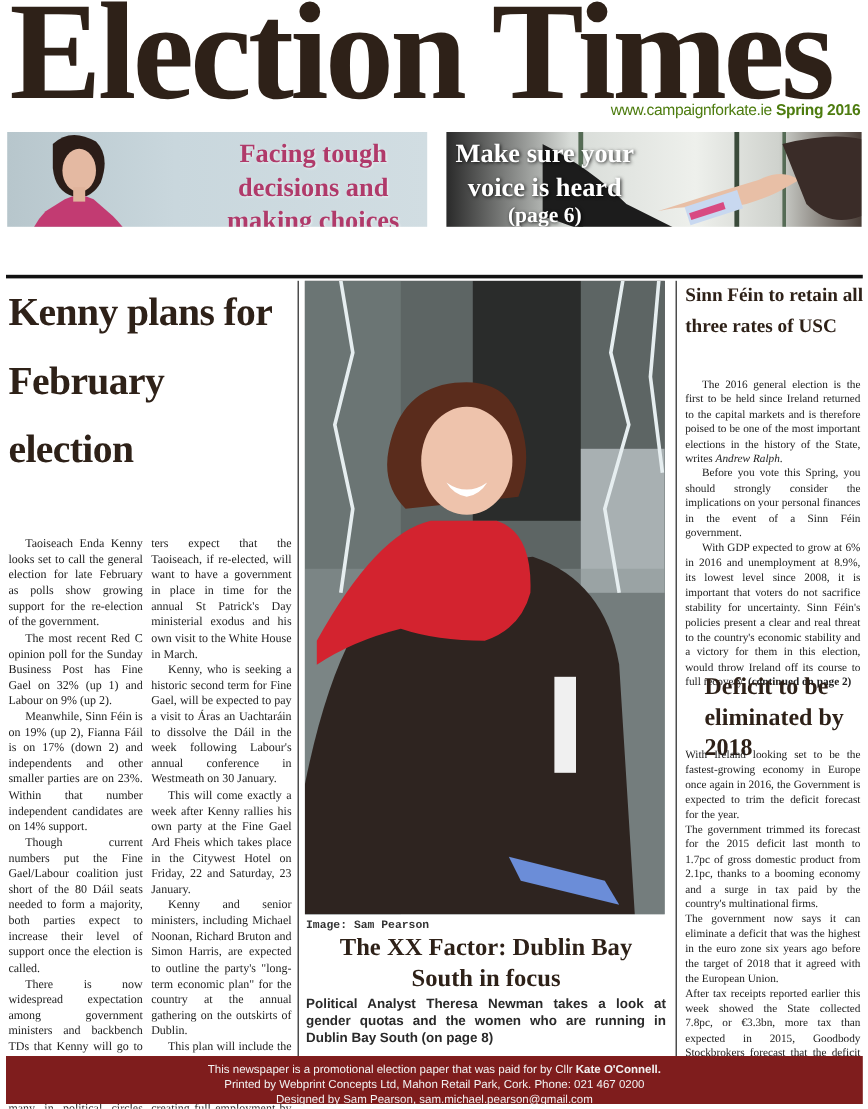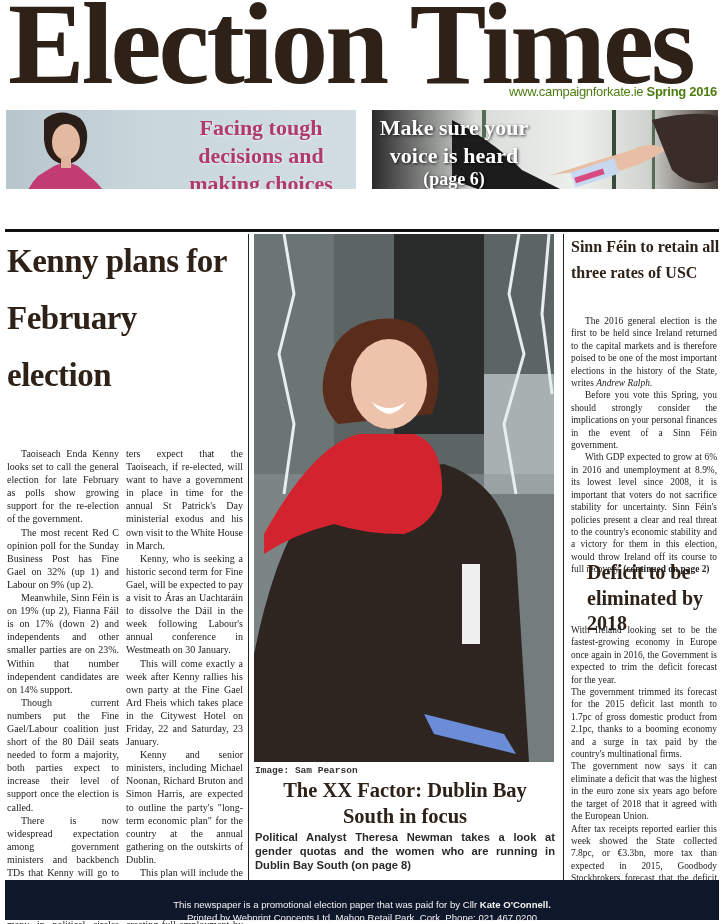--- a/index.html
+++ b/index.html
@@ -27,21 +27,21 @@
   .col2 { left:126px; top:447px; width:117px; }
   .photo { position:absolute; left:254px; top:234px; width:300px; height:528px; overflow:hidden; background:linear-gradient(180deg,#3a3b3a 0%,#6a706e 40%,#8c9495 70%,#aeb5b6 100%); }
   .caption-credit { position:absolute; left:255px; top:765px; font-family:Liberation Mono, monospace; font-weight:bold; font-size:9.5px; color:#333; }
   .xx-headline { position:absolute; left:255px; top:777px; width:300px; font-weight:bold; font-size:20.5px; line-height:26px; color:#2e2118; }
   .xx-standfirst { position:absolute; left:255px; top:830px; width:300px; font-family:"Liberation Sans", sans-serif; font-weight:bold; font-size:11.2px; line-height:14px; text-align:justify; color:#2a2a2a; }
   .sf-headline { position:absolute; left:571px; top:234px; width:150px; font-weight:bold; font-size:16px; line-height:25.5px; color:#2e2118; }
   .col3 { left:571px; top:315px; width:146px; font-size:9.4px; line-height:12.4px; }
   .deficit-headline { position:absolute; left:571px; top:544px; width:150px; font-weight:bold; font-size:20px; line-height:25.5px; color:#2e2118; }
   .col4 { left:571px; top:624px; width:146px; font-size:9.4px; line-height:12.4px; }
   .col4 p { text-indent:0; }
-  .footer { position:absolute; left:5px; top:880px; width:714px; height:40px; background:#0f172a; color:#f2f2f2; font-family:"Liberation Sans", sans-serif; font-size:9.6px; line-height:12.6px; text-align:center; padding-top:19px; box-sizing:border-box; }
+  .footer { position:absolute; left:5px; top:880px; width:714px; height:40px; background:#7f1d1d; color:#f2f2f2; font-family:"Liberation Sans", sans-serif; font-size:9.6px; line-height:12.6px; text-align:center; padding-top:6px; box-sizing:border-box; }
   .footer b { font-weight:bold; }
 </style>
 </head>
 <body>
 
 <div class="masthead">
   <div class="masthead-title">Election Times</div>
   <div class="masthead-sub">
     <span>www.campaignforkate.ie</span>
     <b>Spring 2016</b>

